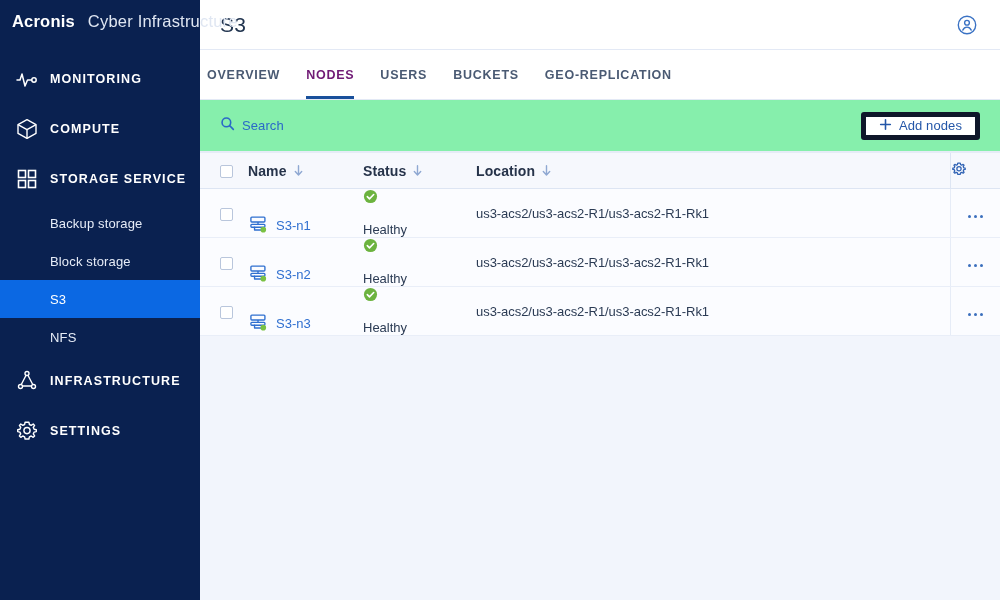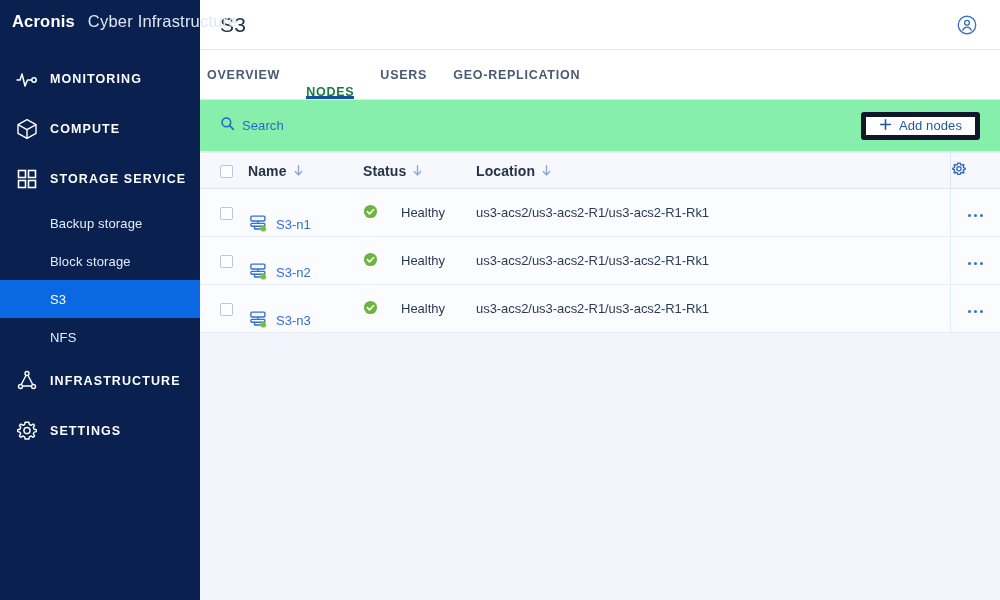--- a/index.html
+++ b/index.html
@@ -104,21 +104,21 @@
     display: flex; align-items: center;
     padding: 0 13px;
     font-size: 12.5px;
     font-weight: bold;
     letter-spacing: .75px;
     color: #4a5a73;
     cursor: pointer;
     position: relative;
   }
   .tab:first-child { margin-left: -13px; padding-left: 0; padding-right: 13px; }
-  .tab.active { color: #15803d; align-items: flex-end; }
+  .tab.active { color: #701a75; }
   .tab.active::after {
     content: "";
     position: absolute;
     left: 13px; right: 13px; bottom: 0;
     height: 3px; background: #19509b;
   }
   .tab.active:first-child::after { left: 0; right: 13px; }
 
   .toolbar {
     height: 52px;
@@ -189,21 +189,21 @@
     background: #ffffff;
     display: inline-block;
     cursor: pointer;
     vertical-align: middle;
   }
   .th-inner { display: flex; align-items: center; gap: 6px; }
   .sort-arrow { display: inline-flex; align-items: center; cursor: pointer; }
 
   .name-cell { display: flex; align-items: center; gap: 8px; margin-top: 24px; }
   .node-link { color: #2f6fd0; font-size: 13px; cursor: pointer; }
-  .status-cell { display: flex; align-items: center; gap: 23px; }
+  .status-cell { display: flex; gap: 15px; flex-direction: column; }
   .status-text { color: #2b3b54; font-size: 13px; }
   .loc-text { color: #2b3b54; font-size: 13px; letter-spacing: -.05px; }
   .dots {
     display: inline-flex; gap: 3px; align-items: center; justify-content: center;
     cursor: pointer;
   }
   .dots i { width: 3px; height: 3px; border-radius: 50%; background: #3b6fbd; display: block; }
   .gear-btn { display: inline-flex; cursor: pointer; }
 </style>
 </head>
@@ -307,20 +307,23 @@
 
     <div class="tabbar">
       <div class="tab">
         <span>OVERVIEW</span>
       </div>
       <div class="tab active">
         <span>NODES</span>
       </div>
       <div class="tab">
         <span>USERS</span>
+      </div>
+      <div class="tab">
+        <span>BUCKETS</span>
       </div>
       <div class="tab">
         <span>GEO-REPLICATION</span>
       </div>
     </div>
 
     <div class="toolbar">
       <div class="search-btn">
         <span>
           <svg width="15" height="15" viewBox="0 0 16 16" fill="none" stroke="#2a68c8" stroke-width="1.7" stroke-linecap="round">

